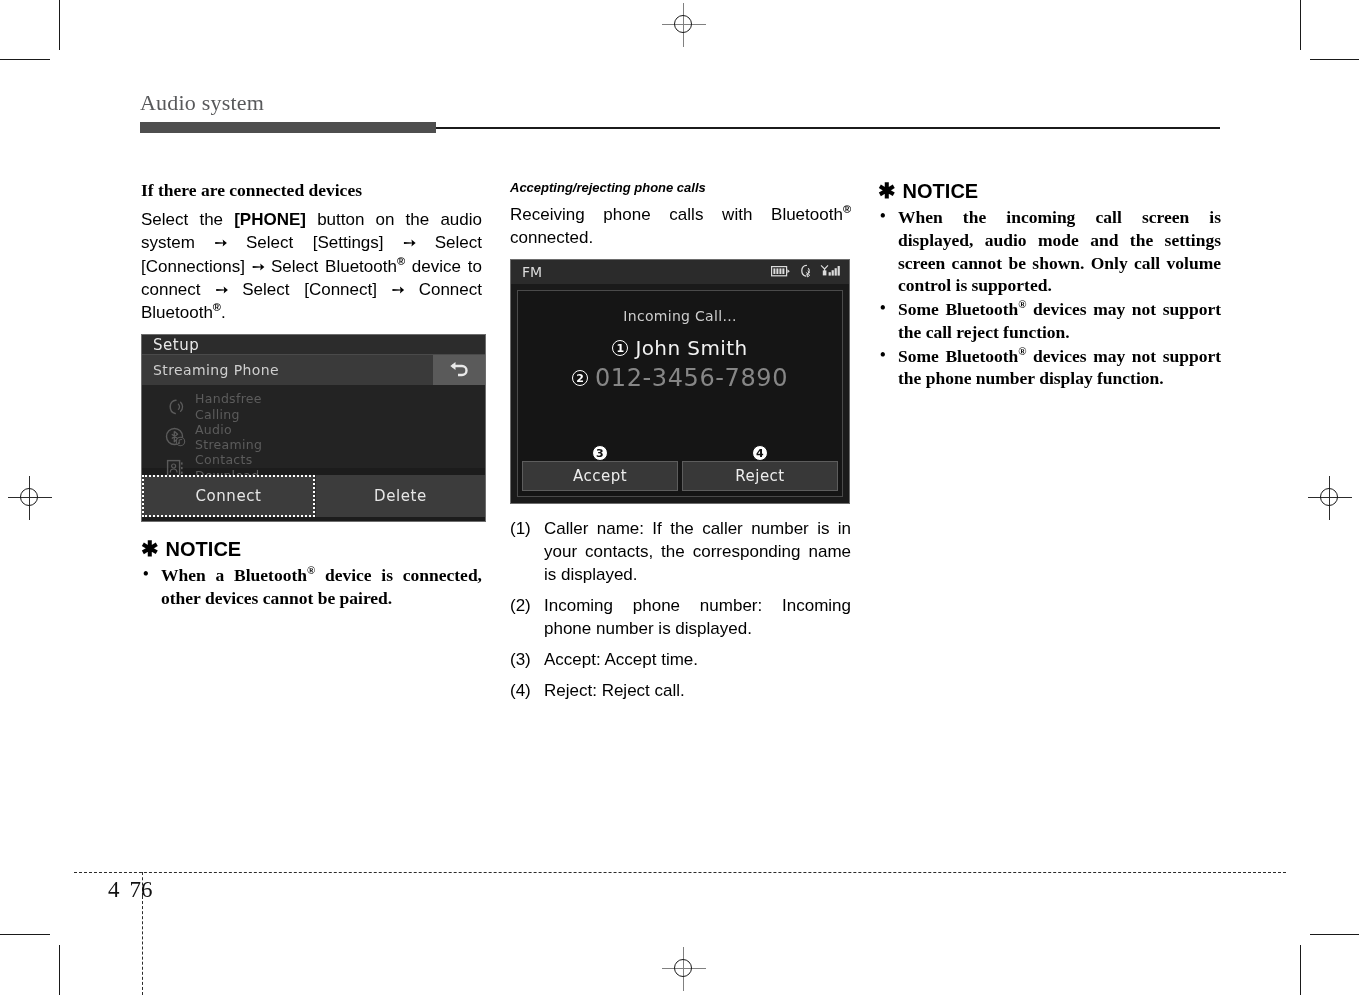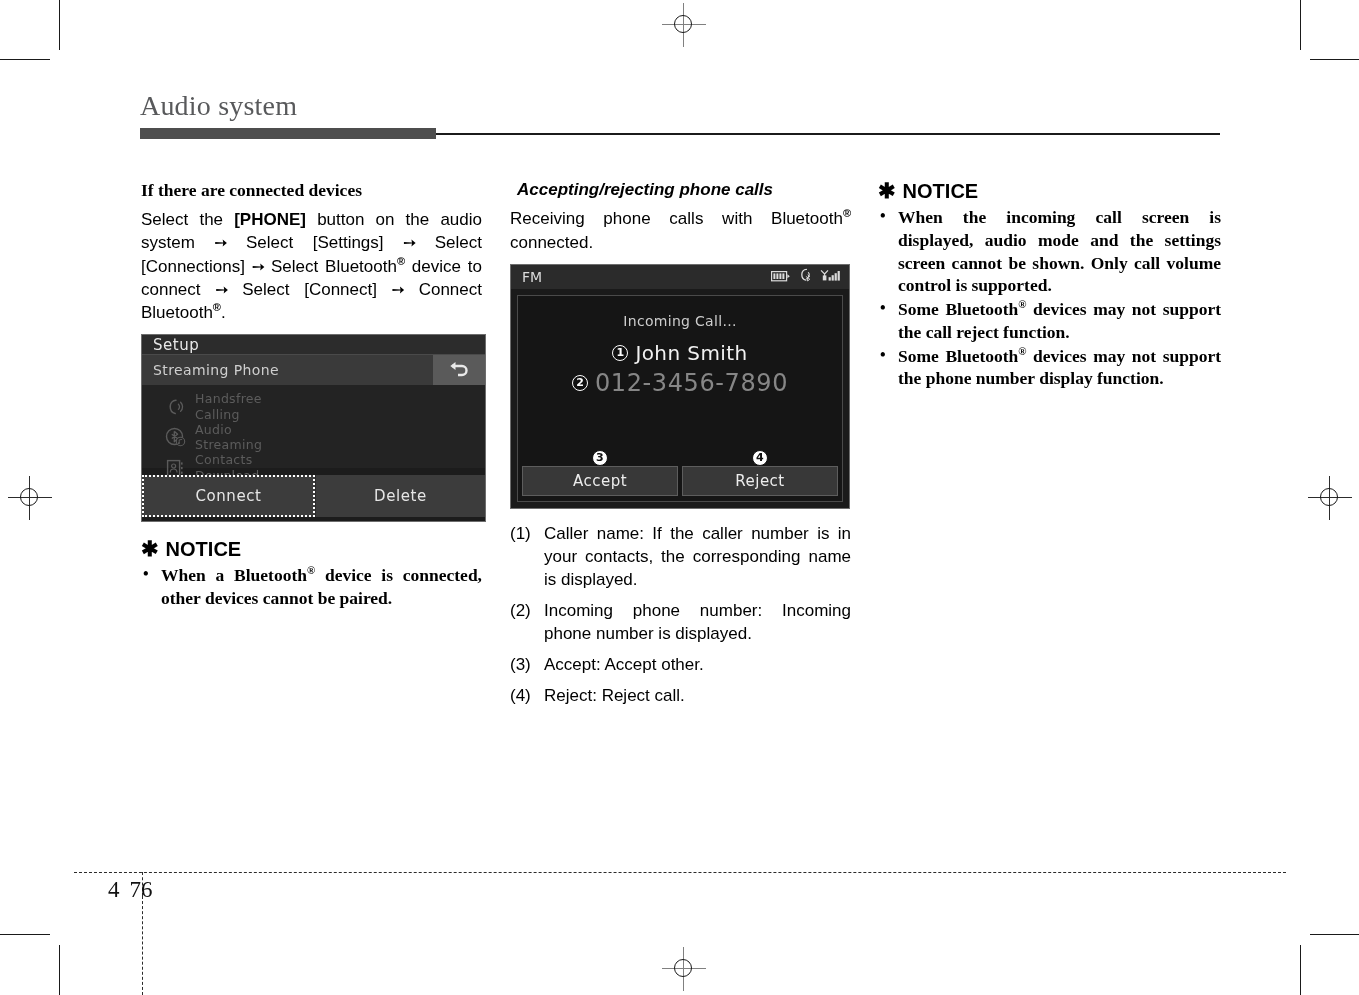--- a/index.html
+++ b/index.html
@@ -25,21 +25,21 @@
   .reg-mark .h { position: absolute; left: 0; top: 21px; width: 44px; height: 1px; background: #808080; }
   .reg-mark .v { position: absolute; top: 0; left: 21px; width: 1px; height: 44px; background: #808080; }
   .reg-mark.dark .h, .reg-mark.dark .v { background: #2c2c2c; }
 
   .dashed-v { position: absolute; border-left: 1px dashed #2b2b2b; }
 
   
   #page-header { position: absolute; left: 140px; top: 92px; width: 1080px; }
   #chapter-title {
     font-family: "Liberation Serif", serif;
-    font-size: 28px;
+    font-size: 22px;
     color: #58595b;
     letter-spacing: .2px;
     line-height: 1;
   }
   #header-rules { position: relative; margin-top: 6px; height: 12px; }
   #header-bar { position: absolute; left: 0; top: 2px; width: 296px; height: 11px; background: #4e4e4e; }
   #header-line { position: absolute; left: 296px; top: 7px; right: 0; height: 2px; background: #1b1b1b; }
 
   
   .col { position: absolute; top: 180px; }
@@ -53,23 +53,23 @@
     font-weight: bold;
     font-size: 17.5px;
     color: #000;
     margin: 0 0 7px 0;
     line-height: 1.2;
   }
   .sub-head-ital {
     font-family: "Liberation Sans", sans-serif;
     font-weight: bold;
     font-style: italic;
-    font-size: 17px;
+    font-size: 13px;
     color: #000;
-    margin: 0 0 7px 7px;
+    margin: 0 0 7px 0;
     line-height: 1.2;
   }
   p.body {
     font-family: "Liberation Sans", sans-serif;
     font-size: 17px;
     line-height: 1.37;
     color: #000;
     margin: 0 0 9px 0;
     text-align: justify;
     text-justify: inter-word;
@@ -524,21 +524,21 @@
     <li>
       <span class="lbl">(1)</span>
       <span>Caller name: If the caller number is in your contacts, the corresponding name is displayed.</span>
     </li>
     <li>
       <span class="lbl">(2)</span>
       <span>Incoming phone number: Incoming phone number is displayed.</span>
     </li>
     <li>
       <span class="lbl">(3)</span>
-      <span>Accept: Accept other.</span>
+      <span>Accept: Accept time.</span>
     </li>
     <li>
       <span class="lbl">(4)</span>
       <span>Reject: Reject call.</span>
     </li>
   </ol>
 </div>
 
 <div class="col" id="col-3">
   <div>

